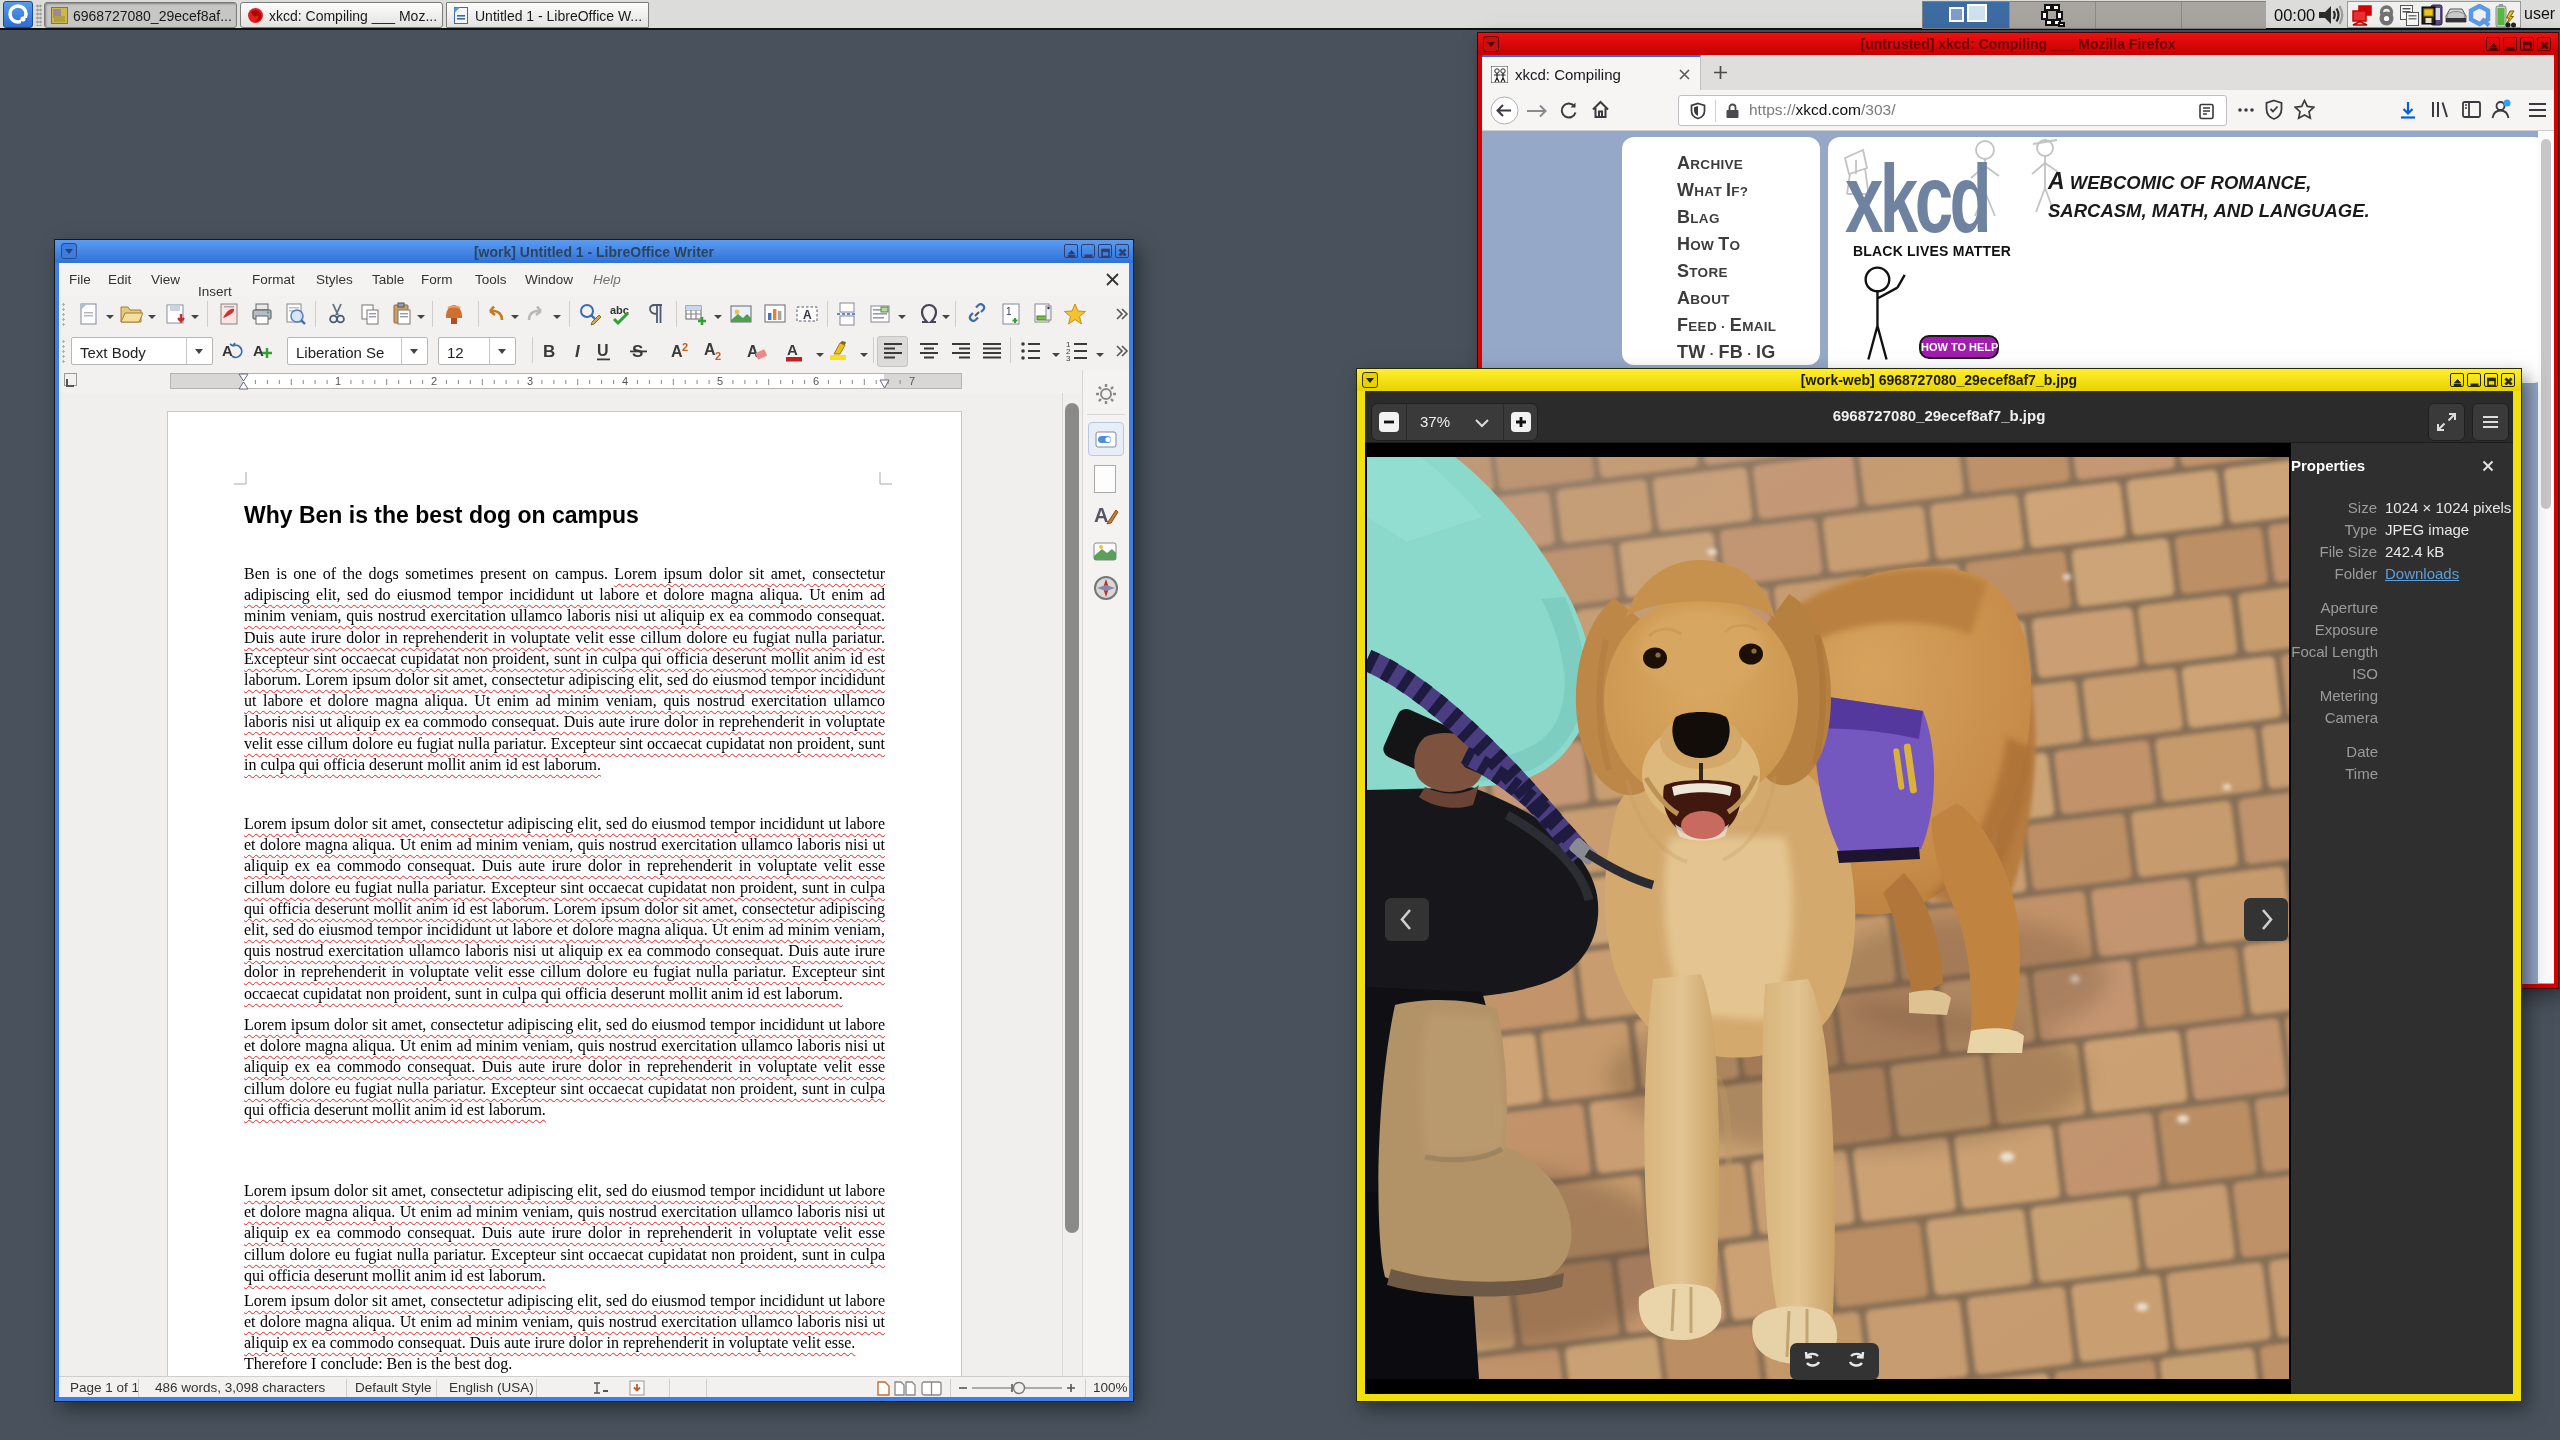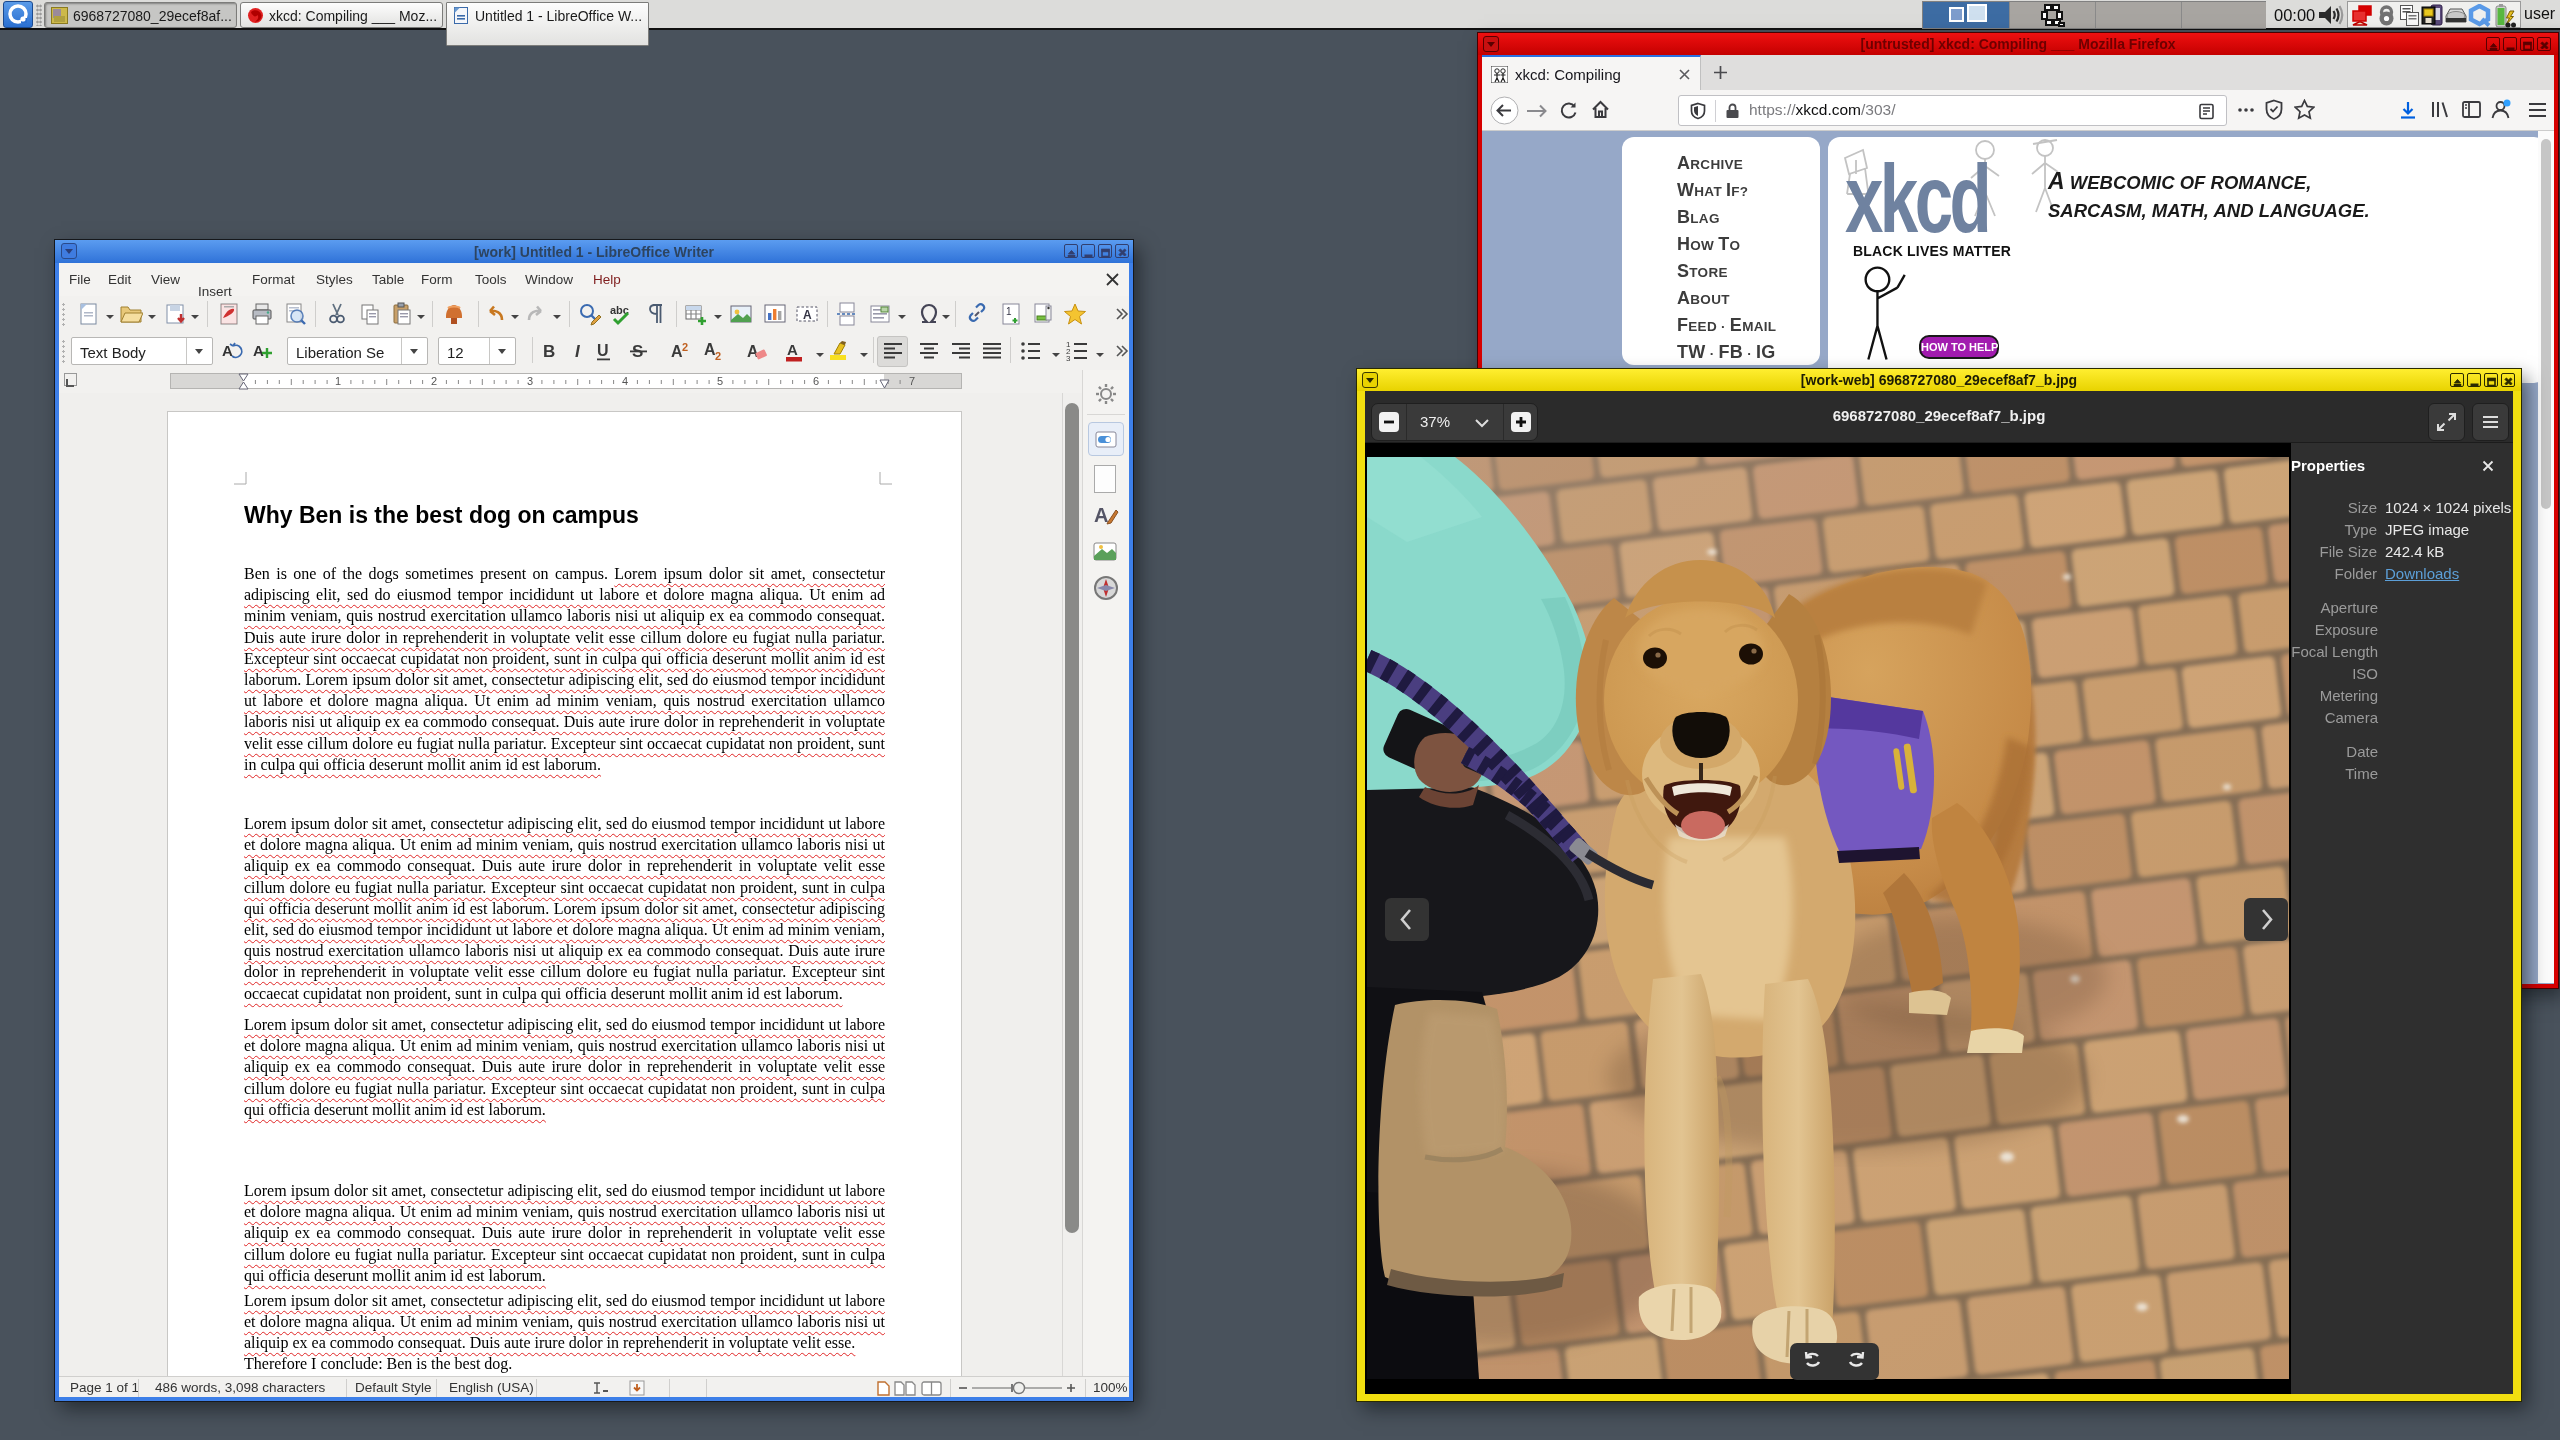--- a/index.html
+++ b/index.html
@@ -26,21 +26,21 @@
         </svg></span>
     <span class="abs" style="left:28px;top:5px;font-size:14px;color:#1a1a1a;">6968727080_29ecef8af...</span>
     </div>
     <div class="abs" style="left:240px;top:2px;width:203px;height:26px;background:linear-gradient(#fdfdfd,#e2e2e0);border:1px solid #7c7c7a;border-radius:3px;overflow:hidden;white-space:nowrap;">
     <span class="abs" style="left:6px;top:4px;width:17px;height:17px;"><svg width="17" height="17">
           <circle cx="8.5" cy="8.5" r="7.5" fill="#e02020"></circle>
           <path d="M4 5 C7 2 13 3 14.5 8 C15 12 11 15 8 14.5 C11 13 12 10 10.5 8 C9.5 10 6 10 6 7.5 C5 8.5 4.5 6.5 4 5Z" fill="#b00000"></path>
         </svg></span>
     <span class="abs" style="left:28px;top:5px;font-size:14px;color:#1a1a1a;">xkcd: Compiling ___ Moz...</span>
     </div>
-    <div class="abs" style="left:446px;top:2px;width:203px;height:44px;background:linear-gradient(#fdfdfd,#e2e2e0);border:1px solid #7c7c7a;border-radius:1px;overflow:hidden;white-space:nowrap;">
+    <div class="abs" style="left:446px;top:2px;width:203px;height:26px;background:linear-gradient(#fdfdfd,#e2e2e0);border:1px solid #7c7c7a;border-radius:1px;overflow:hidden;white-space:nowrap;">
     <span class="abs" style="left:6px;top:4px;width:17px;height:17px;"><svg width="17" height="17">
           <rect x="1.5" y="0.5" width="13" height="16" fill="#f4f6fa" stroke="#3a6aaa"></rect>
           <path d="M1.5 .5 L7 .5 L1.5 6Z" fill="#6a9ad0"></path>
           <rect x="4" y="8" width="8" height="1.6" fill="#3a6aaa"></rect>
           <rect x="4" y="11" width="8" height="1.6" fill="#3a6aaa"></rect>
         </svg></span>
     <span class="abs" style="left:28px;top:5px;font-size:14px;color:#1a1a1a;">Untitled 1 - LibreOffice W...</span>
     </div>
   <div class="abs" style="left:1922px;top:1px;width:344px;height:28px;border:1px solid #808080;">
     <div class="abs" style="left:0;top:0;width:86px;height:26px;background:#3d6ca3;">
@@ -681,21 +681,21 @@
         <span class="abs" style="left:10px;top:9px;font-size:13.5px;color:#333;">File</span>
         <span class="abs" style="left:49px;top:9px;font-size:13.5px;color:#333;">Edit</span>
         <span class="abs" style="left:92px;top:9px;font-size:13.5px;color:#333;">View</span>
         <span class="abs" style="left:139px;top:9px;font-size:13.5px;color:#333;margin-top:12px;">Insert</span>
         <span class="abs" style="left:193px;top:9px;font-size:13.5px;color:#333;">Format</span>
         <span class="abs" style="left:257px;top:9px;font-size:13.5px;color:#333;">Styles</span>
         <span class="abs" style="left:313px;top:9px;font-size:13.5px;color:#333;">Table</span>
         <span class="abs" style="left:362px;top:9px;font-size:13.5px;color:#333;">Form</span>
         <span class="abs" style="left:416px;top:9px;font-size:13.5px;color:#333;">Tools</span>
         <span class="abs" style="left:466px;top:9px;font-size:13.5px;color:#333;">Window</span>
-        <span class="abs" style="left:534px;top:9px;font-size:13.5px;color:#7f1d1d;">Help</span>
+        <span class="abs" style="left:534px;top:9px;font-size:13.5px;color:#737373;font-style:italic;">Help</span>
         <svg class="abs" style="left:1046px;top:9px" width="15" height="15">
           <path d="M2 2 L13 13 M13 2 L2 13" stroke="#333" stroke-width="1.8"></path>
         </svg>
       </div>
       <div class="abs" style="left:0;top:33px;width:100%;height:36px;background:#f2f1ef;">
         <div class="abs" style="left:2px;top:6px;width:5px;height:24px;background-image:radial-gradient(#b0b0b0 1px,transparent 1.2px);background-size:5px 5px;"></div>
         <svg class="abs" style="left:18px;top:6px" width="24" height="24" viewBox="0 0 24 24">
           <rect x="4" y="2" width="15" height="20" fill="#fff" stroke="#7a8aa0"></rect>
           <path d="M4 2 L10 2 L4 8Z" fill="#a8c0e0"></path>
           <rect x="7" y="10" width="9" height="1.5" fill="#b0b8c8"></rect>

